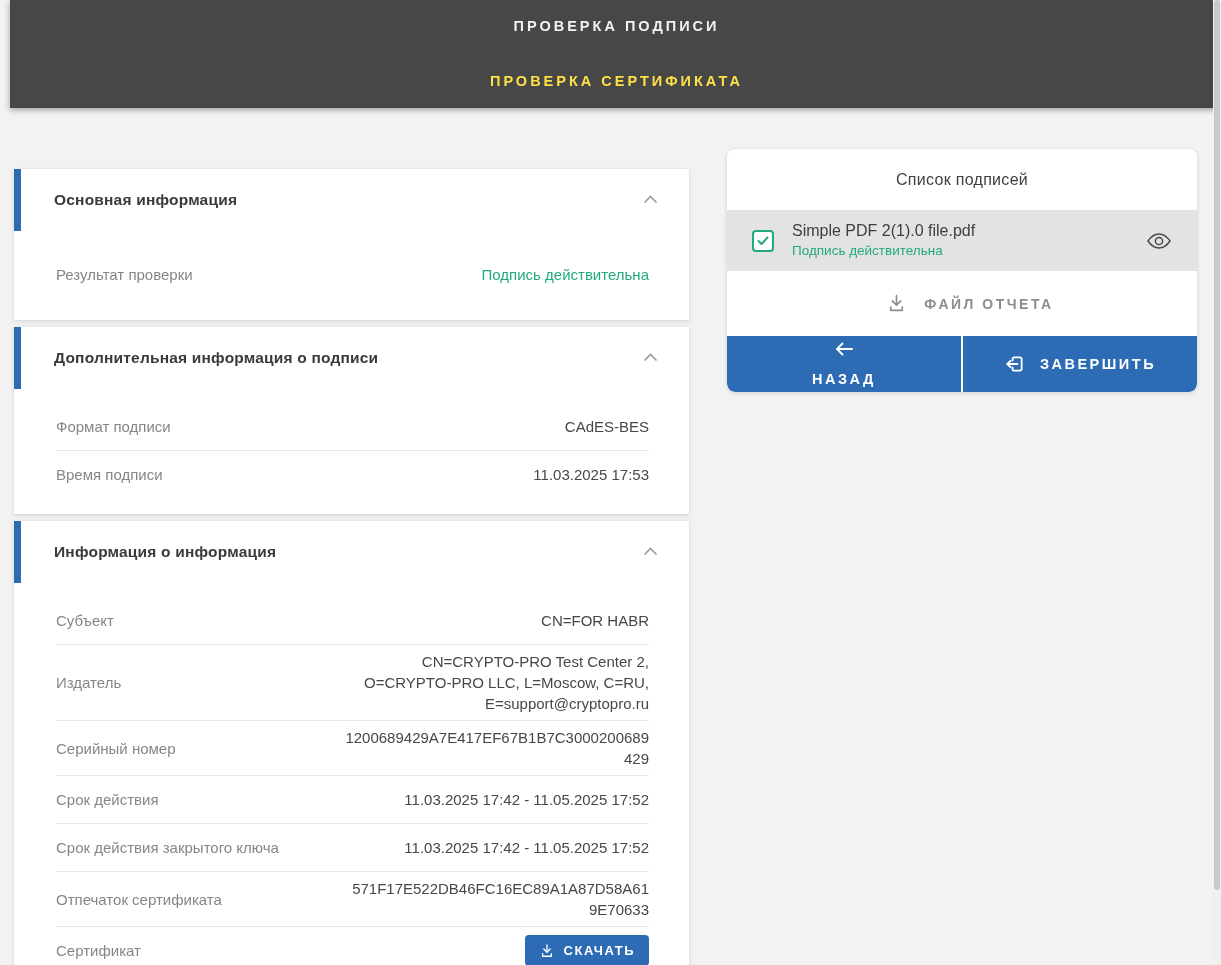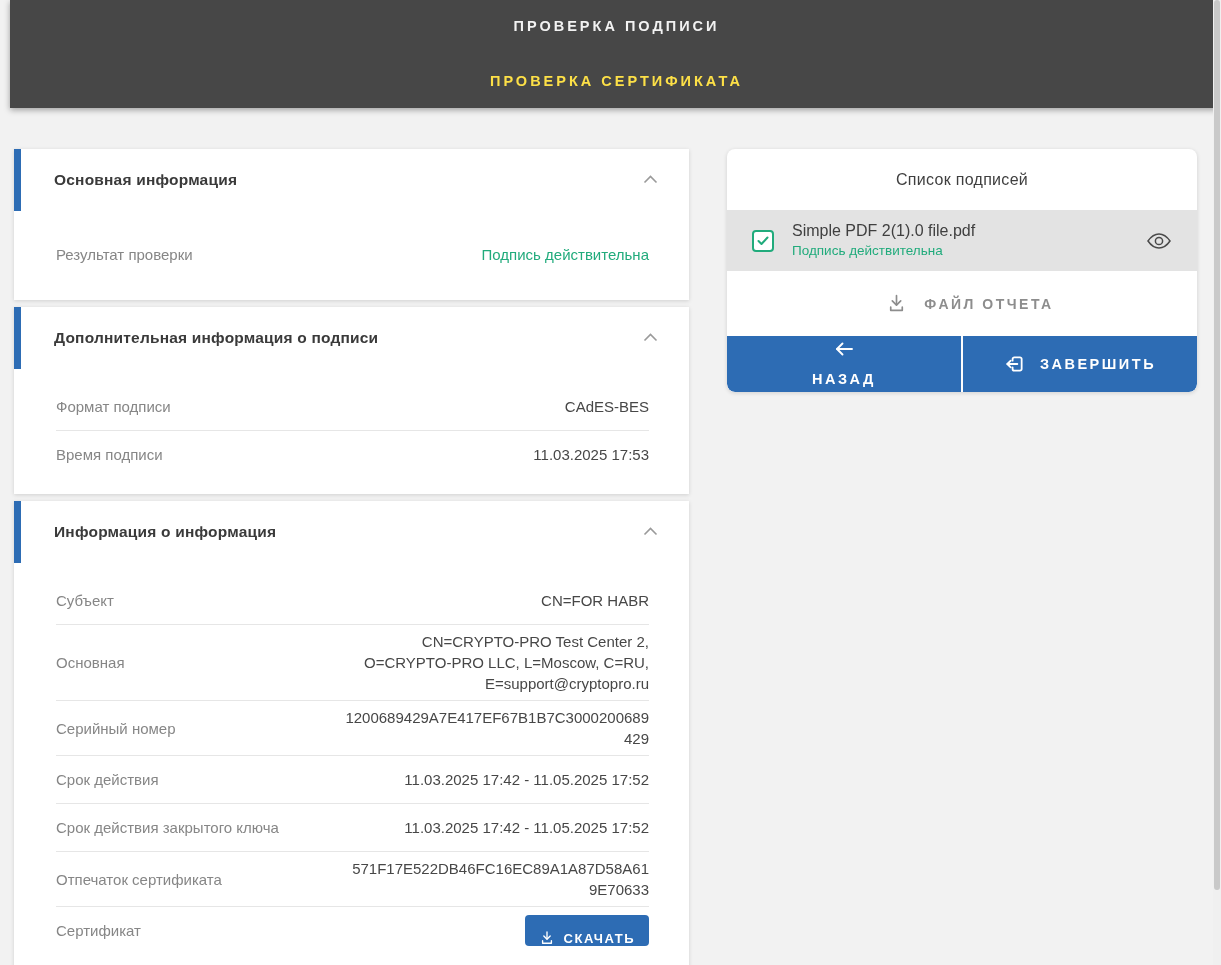--- a/index.html
+++ b/index.html
@@ -48,20 +48,21 @@
     padding: 41px 16px 0 14px;
     gap: 38px;
   }
   .left-col { width: 675px; display: flex; flex-direction: column; }
   
   .card {
     position: relative;
     background: #ffffff;
     box-shadow: 0 1px 4px rgba(0,0,0,0.14);
     width: 675px;
+    margin-top: 20px;
   }
   .card::before {
     content: "";
     position: absolute; left: 0; top: 0;
     width: 7px; height: 62px;
     background: #2d6cb4;
   }
   .card + .card { margin-top: 7px; }
   .card-header {
     height: 61px;
@@ -93,21 +94,21 @@
     font-size: 15px; color: #474747;
     text-align: right;
     max-width: 305px;
     line-height: 21px;
     word-break: break-word;
   }
   .row-value.break-all { word-break: break-all; }
   .row-value.success { color: #21ab7c; }
   
   .dl-btn {
-    display: flex; align-items: flex-end; gap: 9px;
+    display: flex; align-items: center; gap: 9px;
     background: #2d6cb4; color: #ffffff;
     border: none; border-radius: 4px;
     height: 31px; padding: 0 14px;
     font-family: inherit;
     font-size: 13px; font-weight: 700; letter-spacing: 1.5px;
     cursor: pointer;
   }
   
   .sig-card {
     width: 470px;
@@ -242,21 +243,21 @@
               </svg>
           </span>
         </button>
       </div>
       <div class="rows">
         <div class="row">
           <span class="row-label">Субъект</span>
           <span class="row-value">CN=FOR HABR</span>
         </div>
         <div class="row">
-          <span class="row-label">Основная</span>
+          <span class="row-label">Издатель</span>
           <span class="row-value">CN=CRYPTO-PRO Test Center 2, O=CRYPTO-PRO LLC, L=Moscow, C=RU, E=support@cryptopro.ru</span>
         </div>
         <div class="row">
           <span class="row-label">Серийный номер</span>
           <span class="row-value break-all">1200689429A7E417EF67B1B7C3000200689429</span>
         </div>
         <div class="row">
           <span class="row-label">Срок действия</span>
           <span class="row-value">11.03.2025 17:42 - 11.05.2025 17:52</span>
         </div>

